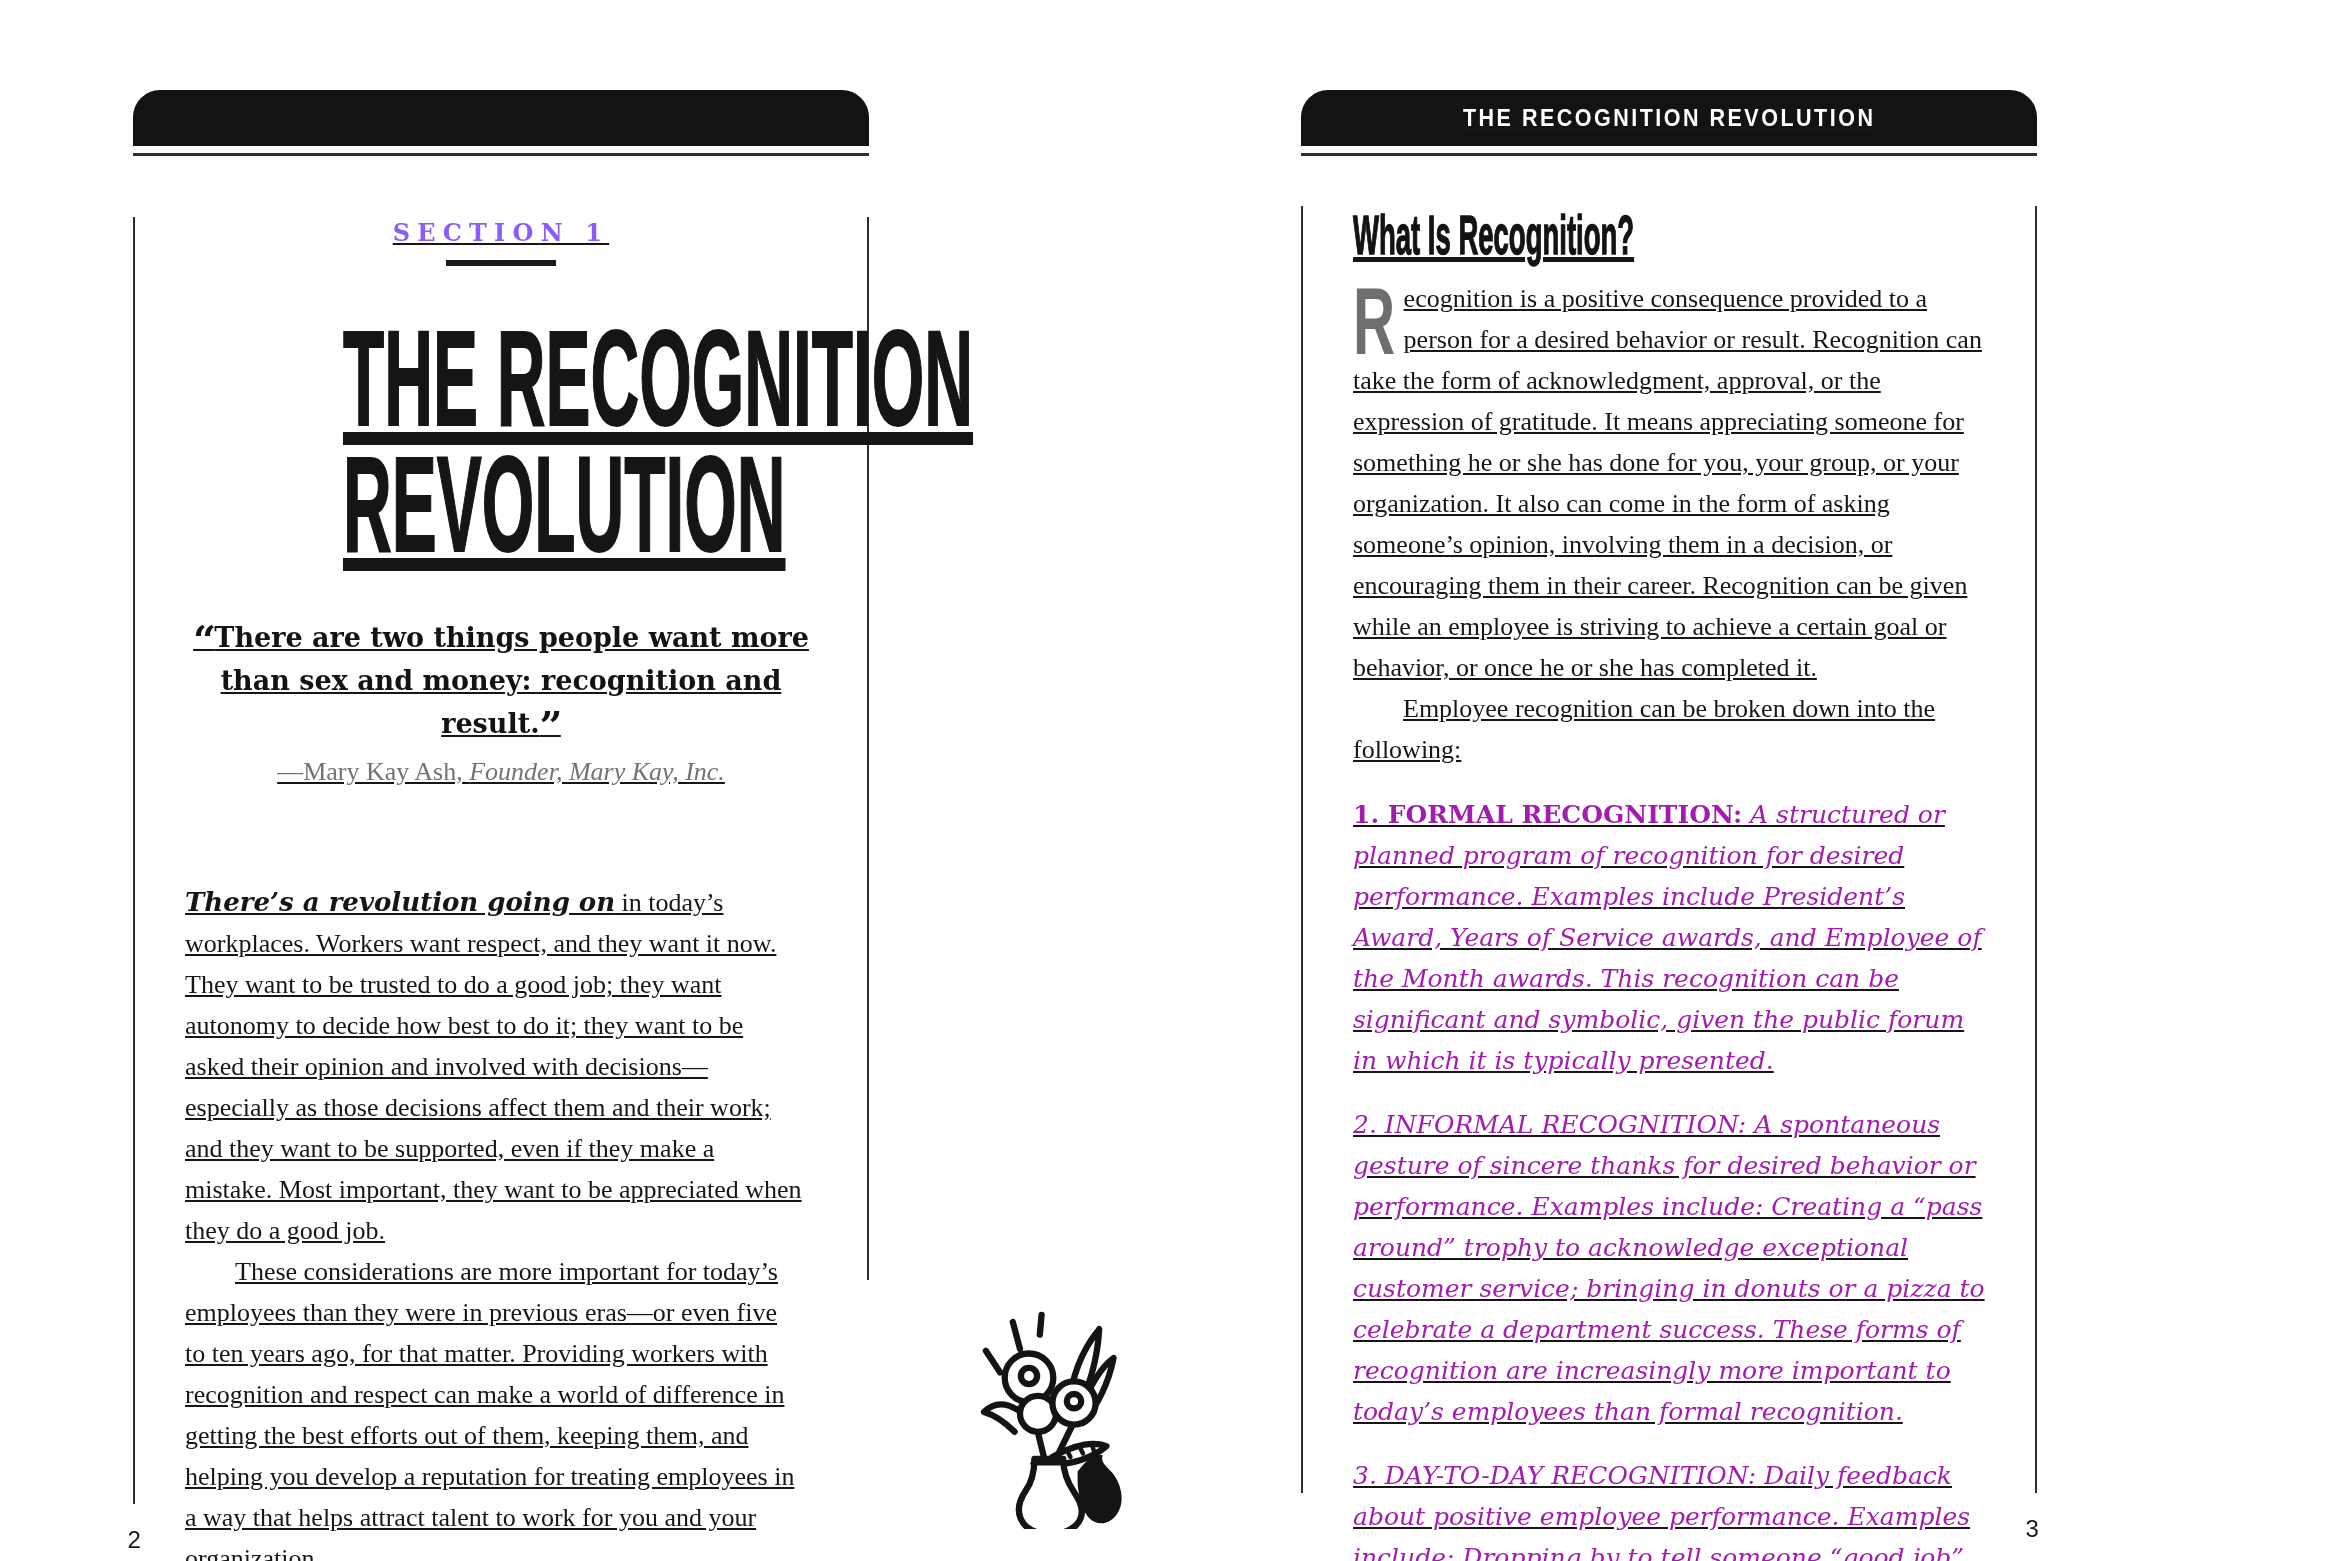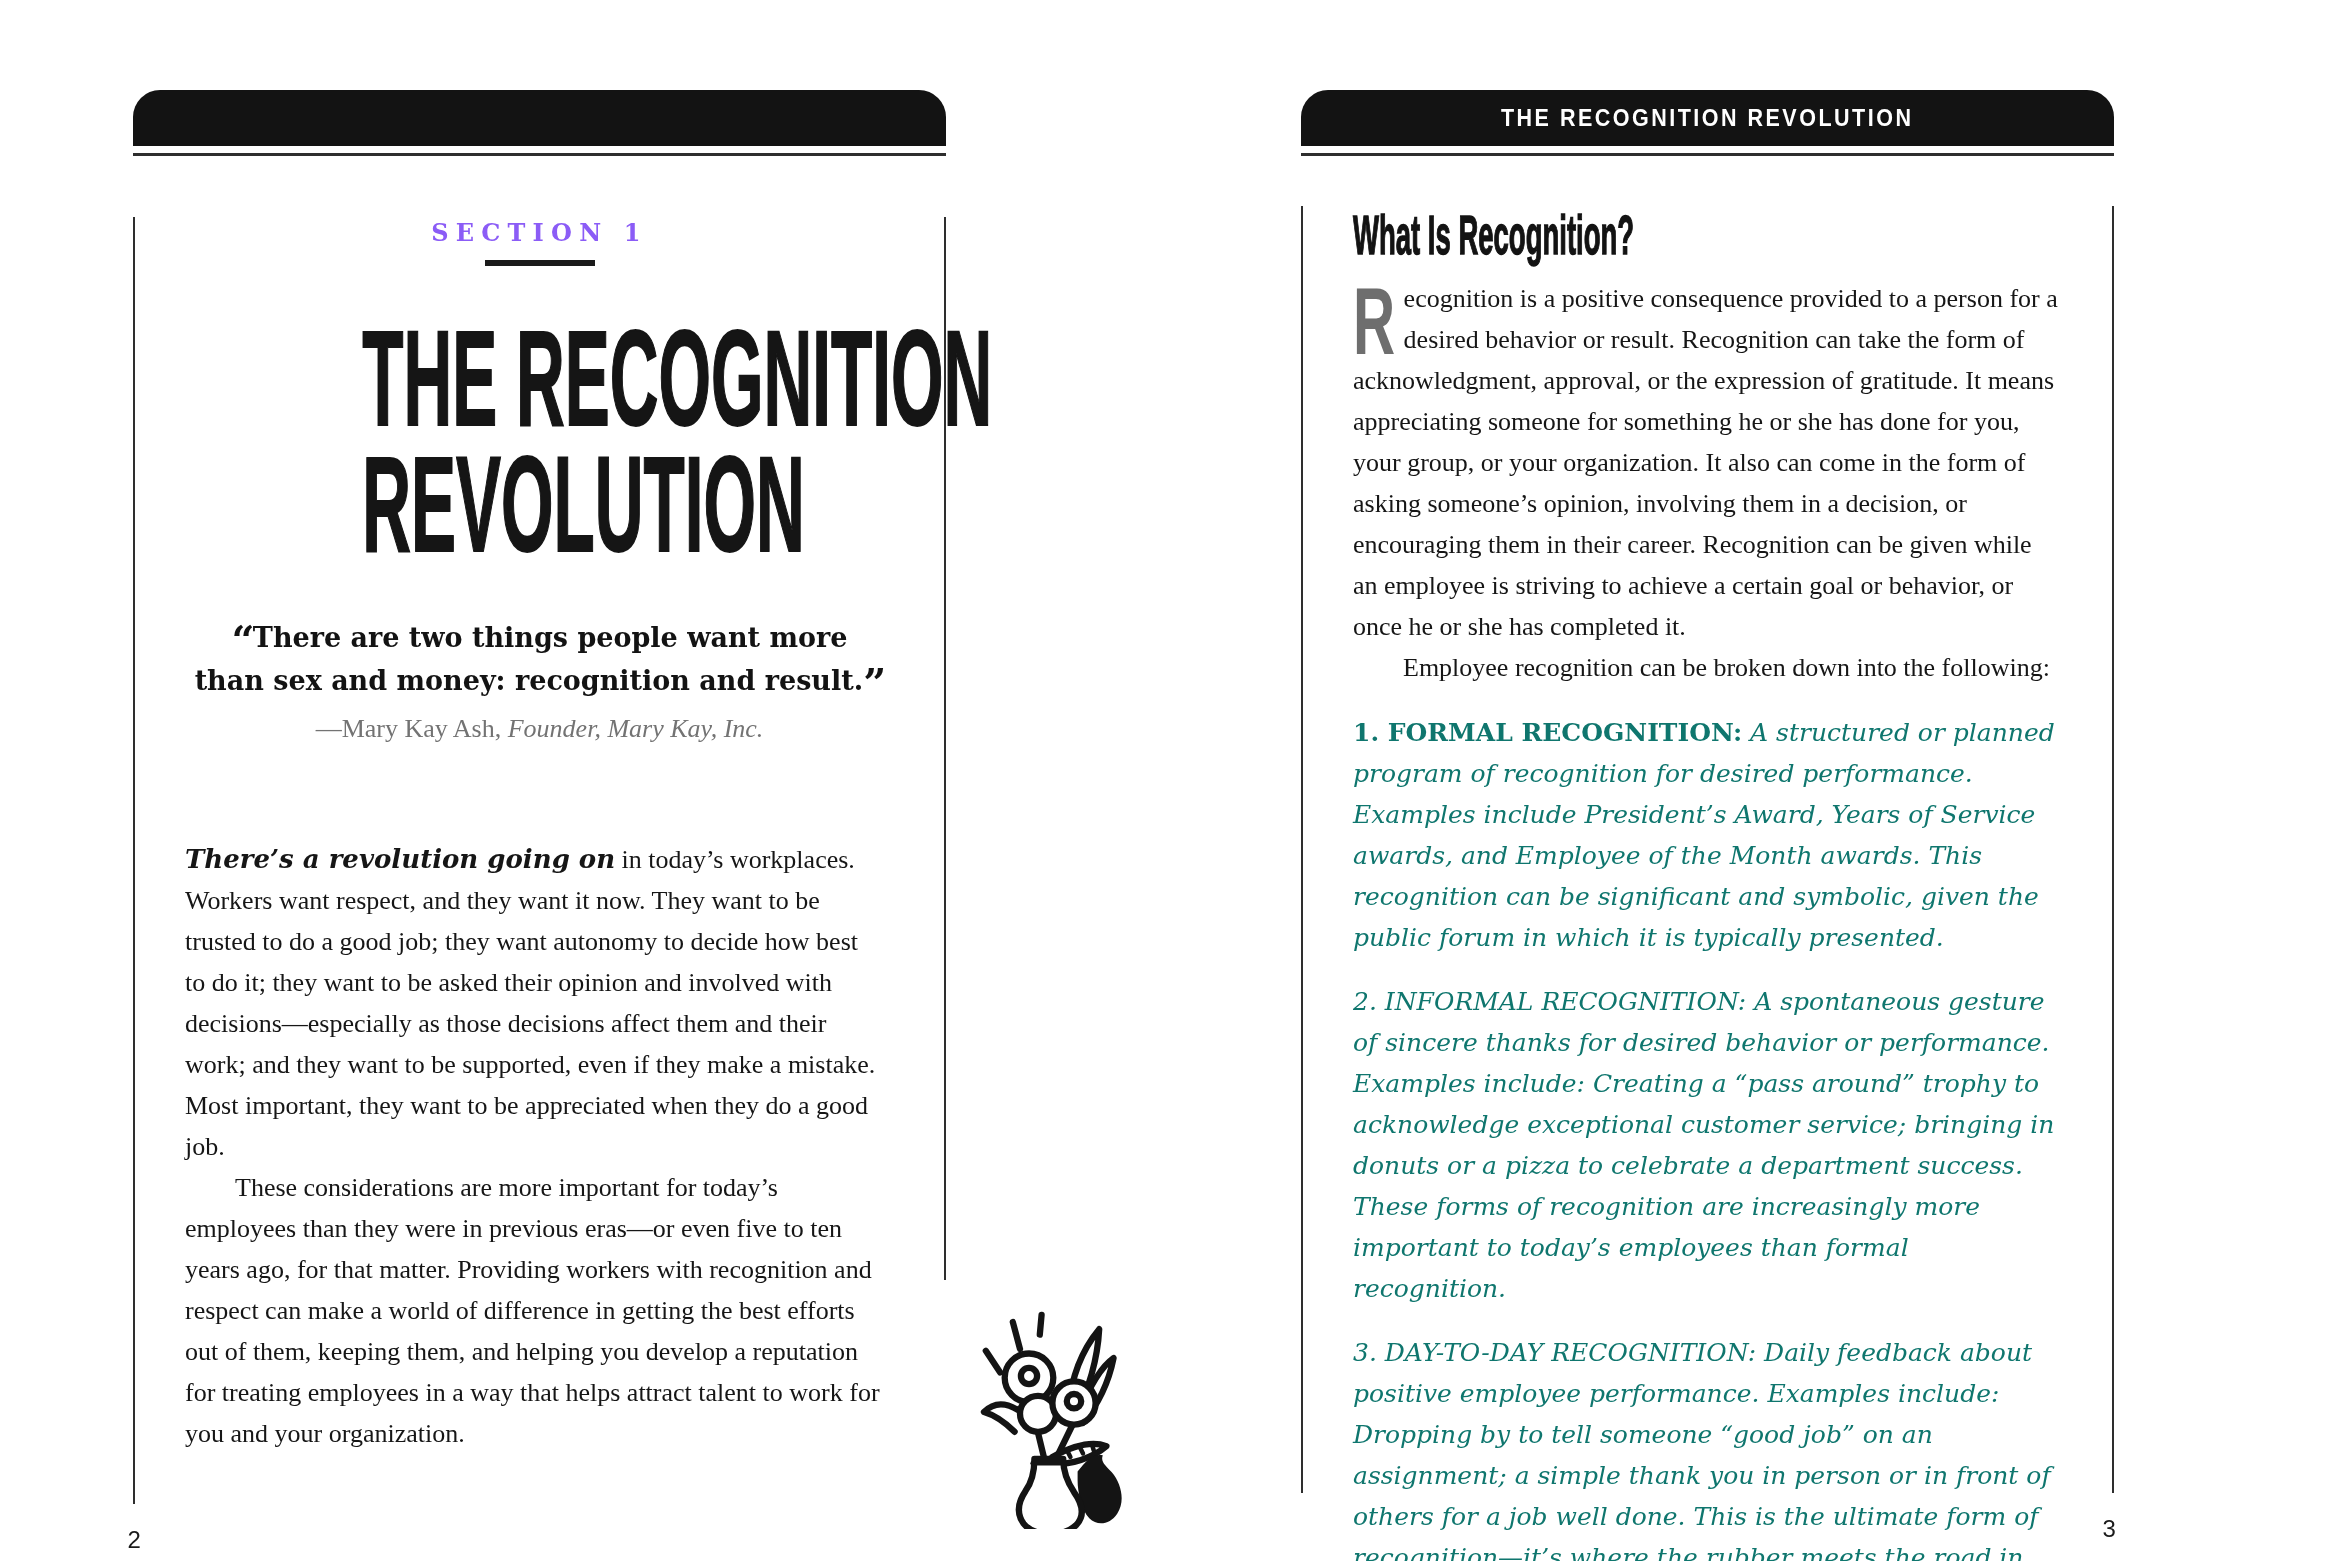--- a/index.html
+++ b/index.html
@@ -1,20 +1,20 @@
 <!DOCTYPE html>
 <html style="font-size:14.4px"><head>
 <meta charset="utf-8">
 <style>
   html,body{margin:0;padding:0;}
   body{
     width:2342px;height:1561px;position:relative;background:#ffffff;
     font-family:"Liberation Serif", serif;color:#161616;overflow:hidden;
   }
-  .page{position:absolute;top:90px;width:813px;}
+  .page{position:absolute;top:90px;width:736px;text-decoration:underline;}
   .page-left{left:133px;}
   .page-right{left:1301px;}
   .page-header{
     height:56px;background:#131313;border-radius:27px 27px 0 0;
     display:flex;align-items:center;justify-content:center;
   }
   .running-head{
     font-family:"Liberation Sans", sans-serif;font-weight:bold;
     color:#ffffff;font-size:23.4px;letter-spacing:2.7px;
     transform:scaleX(.92);transform-origin:center;white-space:nowrap;
@@ -64,21 +64,21 @@
     transform:scaleX(.5);transform-origin:left center;-webkit-text-stroke:1.4px #131313;
   }
   .rp-copy{margin:14.4px 0 0 0;font-size:26px;line-height:41px;}
   .rp-copy p{margin:0;}
   .dropcap{
     float:left;width:38px;height:74px;margin:6.3px 12.6px 0 0;
     font-family:"Liberation Sans", sans-serif;font-weight:bold;font-size:94px;
     line-height:74px;color:#6e6e6e;transform:scaleX(.62);transform-origin:left top;
   }
   .item{margin:23.4px 0 0 0;font-family:"DejaVu Serif", serif;font-style:italic;
-    font-size:25px;line-height:41px;color:#0f766e;}
+    font-size:25px;line-height:41px;color:#a21caf;}
   .item-label-bold{font-style:normal;font-weight:bold;}
   .item-label-italic{font-style:italic;}
 </style>
 </head>
 <body>
 
 <div class="page page-left">
   <div class="page-header"></div>
   <div class="page-gap"></div>
   <div class="page-rule"></div>

